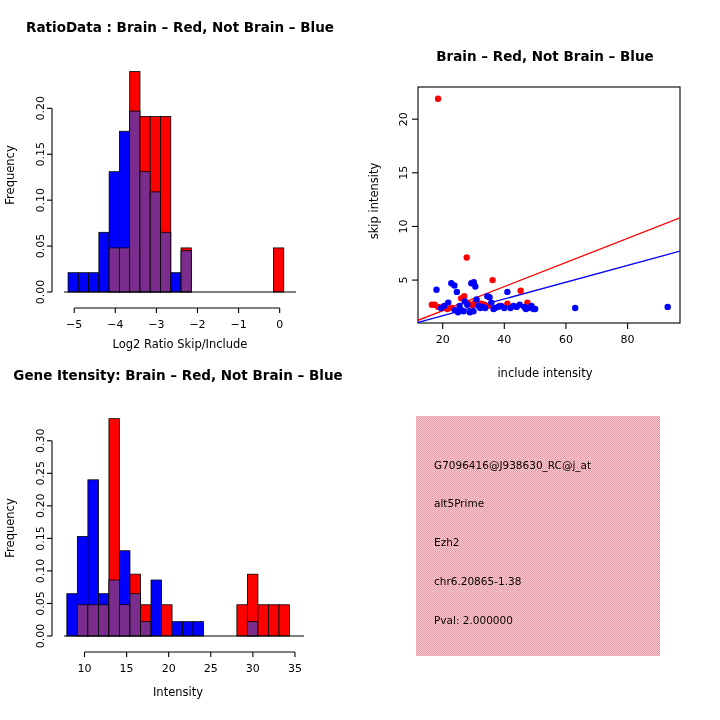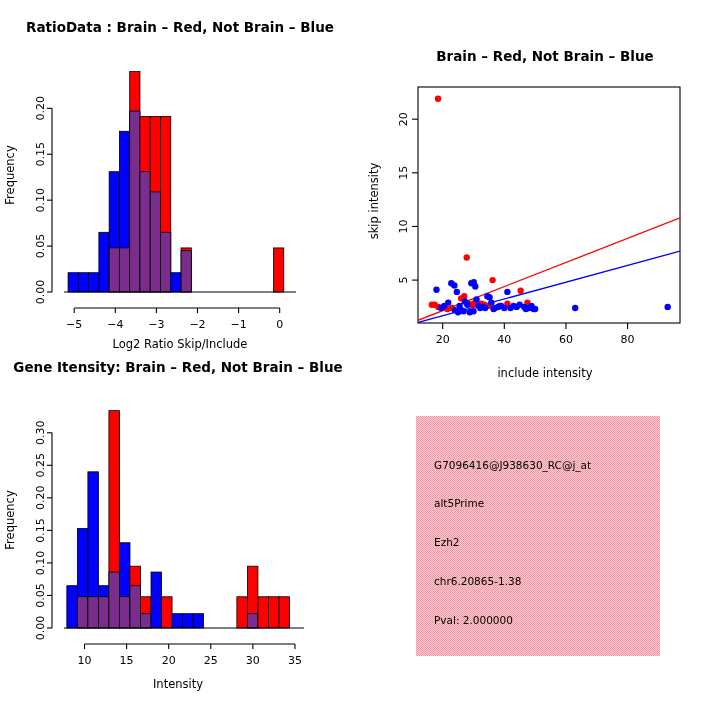--- a/index.html
+++ b/index.html
@@ -170,21 +170,21 @@
         <line x1="205.95294117647057" y1="294" x2="205.95294117647057" y2="300" stroke="#000" stroke-width="1.1"></line>
         <text x="205.95294117647057" y="314" text-anchor="middle" class="tick">60</text>
         <line x1="267.6" y1="294" x2="267.6" y2="300" stroke="#000" stroke-width="1.1"></line>
         <text x="267.6" y="314" text-anchor="middle" class="tick">80</text>
       </g>
     <text class="axlab" x="185" y="348" text-anchor="middle">include intensity</text>
     <text class="axlab" x="18" y="172" text-anchor="middle" transform="rotate(-90,18,172)">skip intensity</text>
   </svg>
 </div>
 
-<div class="panel" style="left:0px;top:340px;width:360px;height:360px;">
+<div class="panel" style="left:0px;top:348px;width:360px;height:360px;">
   <svg width="360" height="360" viewBox="0 0 360 360">
     <text class="ttl" x="178" y="32" text-anchor="middle">Gene Itensity: Brain – Red, Not Brain – Blue</text>
     <g id="gene-bars">
         <rect x="66.84172661870504" y="245.70149253731344" width="10.521582733812949" height="42.29850746268656" fill="#0000FF" stroke="#000" stroke-width="0.8"></rect>
         <rect x="77.36330935251799" y="188.4358208955224" width="10.521582733812949" height="99.5641791044776" fill="#0000FF" stroke="#000" stroke-width="0.8"></rect>
         <rect x="77.36330935251799" y="256.7641791044776" width="10.521582733812949" height="31.23582089552241" fill="#7B2D8E" stroke="#000" stroke-width="0.8"></rect>
         <rect x="87.88489208633094" y="131.82089552238807" width="10.521582733812963" height="156.17910447761193" fill="#0000FF" stroke="#000" stroke-width="0.8"></rect>
         <rect x="87.88489208633094" y="256.7641791044776" width="10.521582733812963" height="31.23582089552241" fill="#7B2D8E" stroke="#000" stroke-width="0.8"></rect>
         <rect x="98.4064748201439" y="245.70149253731344" width="10.521582733812949" height="42.29850746268656" fill="#0000FF" stroke="#000" stroke-width="0.8"></rect>
         <rect x="98.4064748201439" y="256.7641791044776" width="10.521582733812949" height="31.23582089552241" fill="#7B2D8E" stroke="#000" stroke-width="0.8"></rect>

